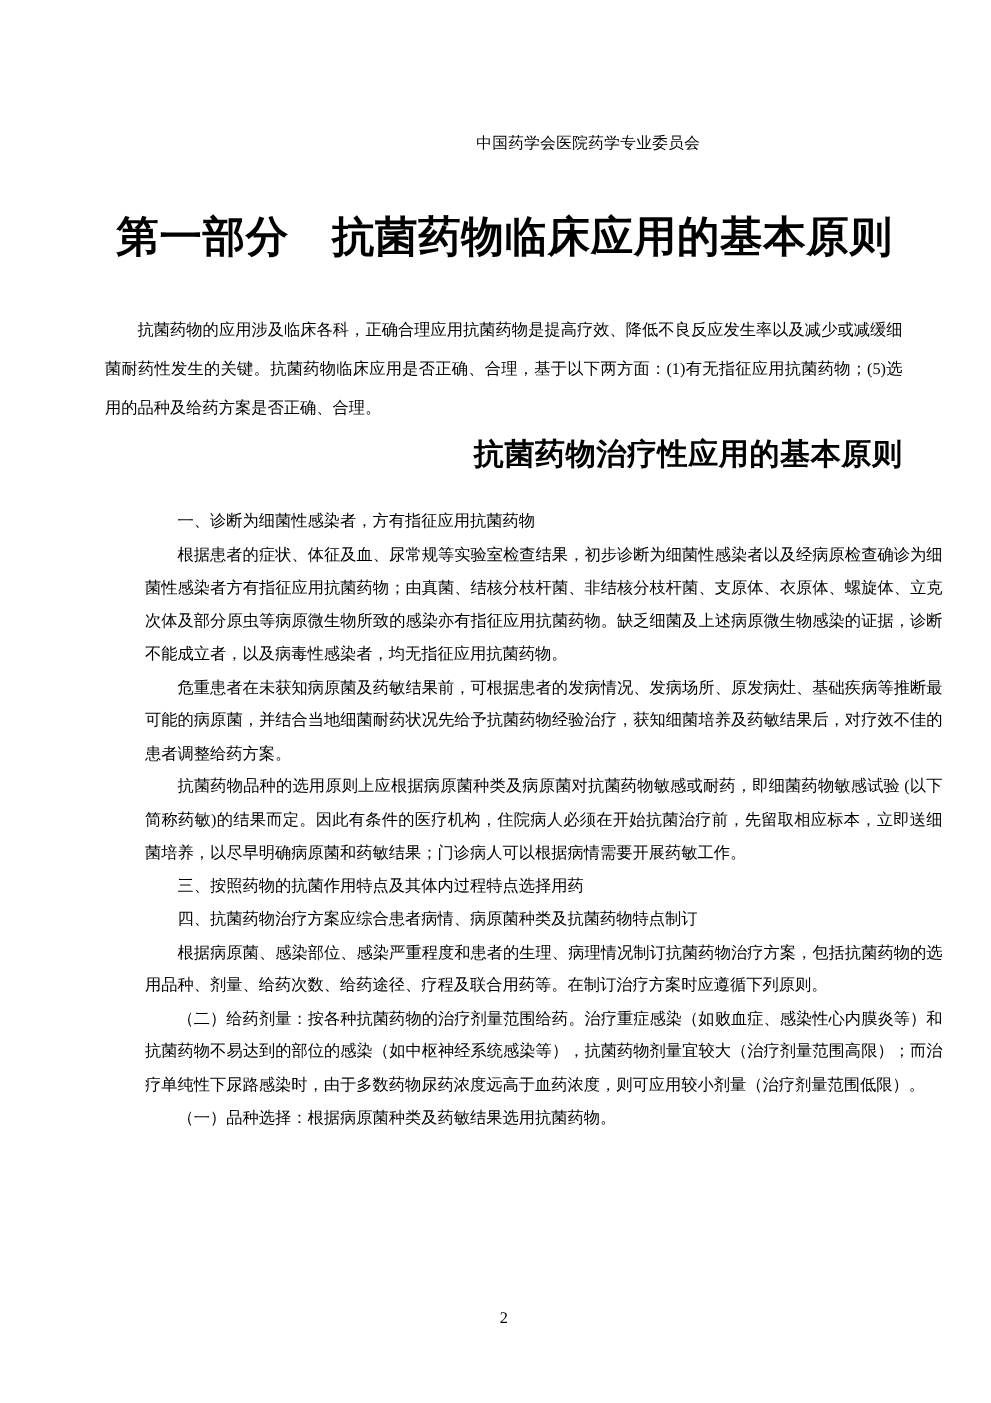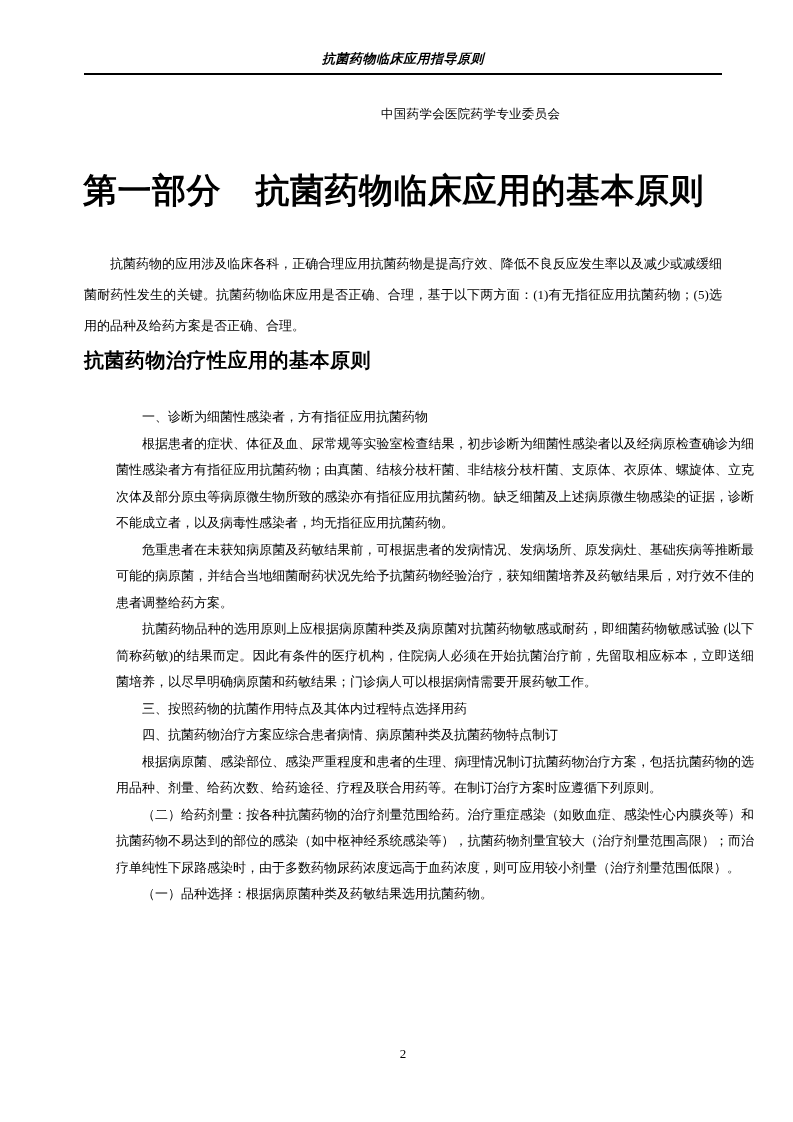--- a/index.html
+++ b/index.html
@@ -30,44 +30,45 @@
   
   .byline {
     position: absolute;
     top: 106px; left: 381px;
     font-size: 12.5px;
     letter-spacing: 0.3px;
   }
   
   .part-title {
     position: absolute;
-    top: 170px; left: 83px; width: 660px;
+    top: 170px; left: 93px; width: 660px;
     font-size: 34px;
     font-weight: bold;
     letter-spacing: 0.5px;
     line-height: 1.25;
     white-space: nowrap;
   }
   
   .intro {
     position: absolute;
     top: 248px; left: 84px; width: 638px;
     font-size: 13px;
     line-height: 31px;
     text-align: justify;
     text-indent: 2em;
   }
   
   .section-heading {
     position: absolute;
     top: 347px; left: 84px; width: 638px;
     font-family: "Liberation Sans", "DejaVu Sans", sans-serif;
-    font-size: 20px;
+    font-size: 24px;
     font-weight: bold;
     letter-spacing: 0.5px;
+    text-align: right;
   }
   
   .body-block {
     position: absolute;
     top: 404px; left: 84px; width: 638px; margin-left: 32px;
   }
   .body-block p {
     font-size: 13px;
     line-height: 26.5px;
     text-align: justify;
@@ -79,23 +80,20 @@
     top: 1046px; left: 84px; width: 638px;
     text-align: center;
     font-size: 13px;
   }
 </style>
 </head>
 <body>
 
 <div class="page">
 
-  <div class="running-header">
-    <span>抗菌药物临床应用指导原则</span>
-  </div>
 
   <div class="byline">中国药学会医院药学专业委员会</div>
 
   <h1 class="part-title">第一部分　抗菌药物临床应用的基本原则</h1>
 
   <p class="intro">抗菌药物的应用涉及临床各科，正确合理应用抗菌药物是提高疗效、降低不良反应发生率以及减少或减缓细菌耐药性发生的关键。抗菌药物临床应用是否正确、合理，基于以下两方面：(1)有无指征应用抗菌药物；(5)选用的品种及给药方案是否正确、合理。</p>
 
   <h2 class="section-heading">抗菌药物治疗性应用的基本原则</h2>
 
   <div class="body-block">

